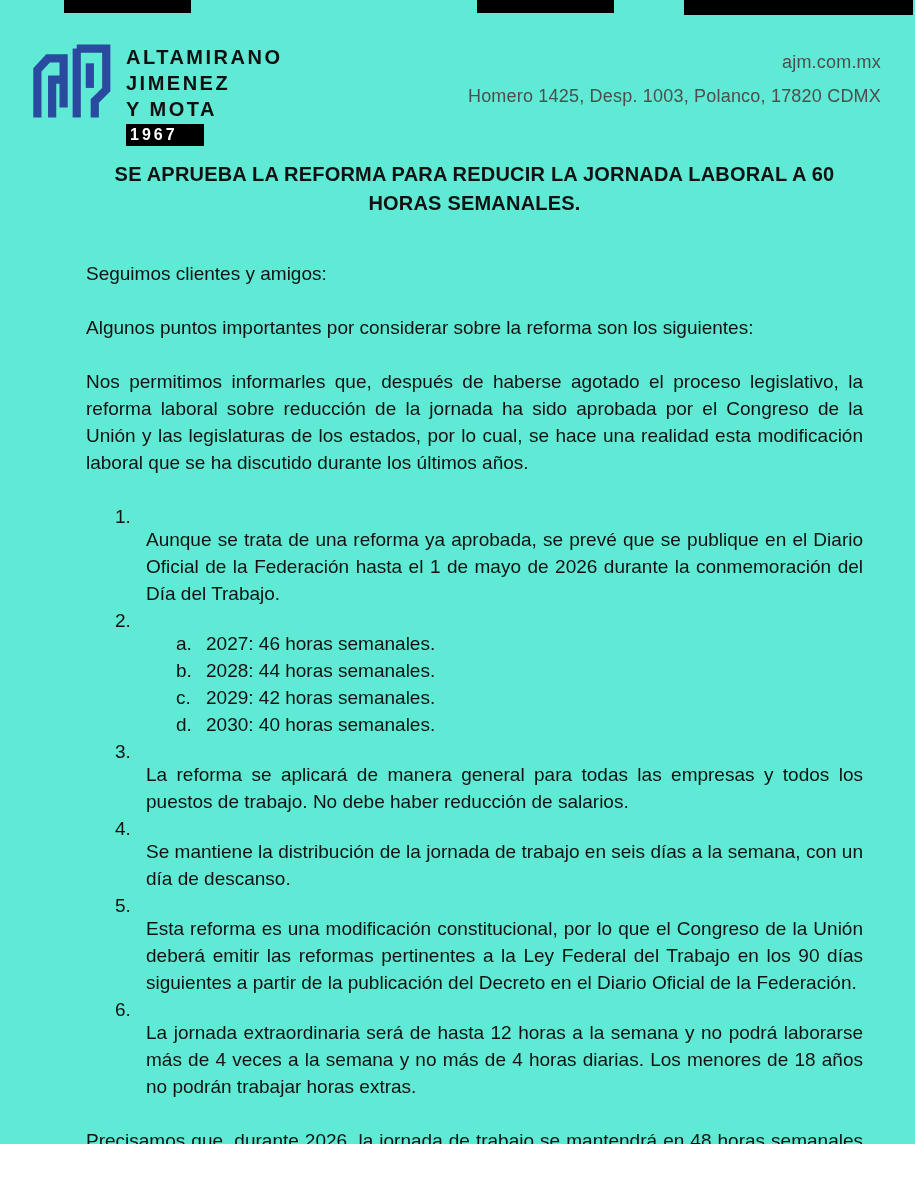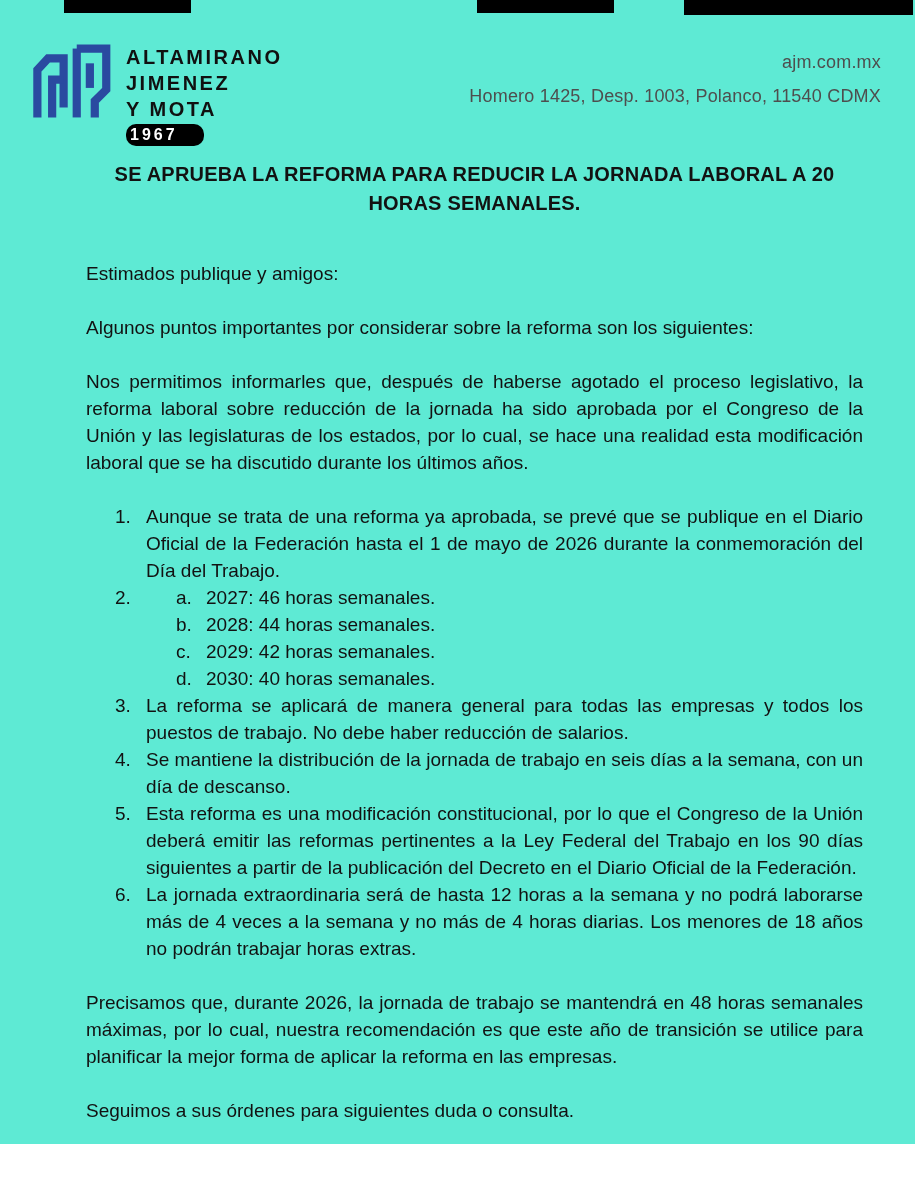--- a/index.html
+++ b/index.html
@@ -46,21 +46,20 @@
   }
   .brand-year {
     display: inline-block;
     margin-top: 2px;
     background: #000;
     color: #fff;
     font-weight: bold;
     font-size: 16px;
     letter-spacing: 3px;
     padding: 2px 26px 2px 4px;
-    border-radius: 10px;
   }
   .contact {
     text-align: right;
     color: #4e4e4e;
     font-size: 18px;
     padding-top: 10px;
   }
   .contact div { margin-bottom: 13px; letter-spacing: 0.2px; }
 
   
@@ -84,21 +83,21 @@
   .para { text-align: justify; margin-bottom: 27px; }
   .salutation { margin-bottom: 27px; }
 
   .points { margin: 0 0 27px 0; }
   .point { display: flex; }
   .point .num {
     flex: 0 0 31px;
     margin-left: 29px;
     text-align: left;
   }
-  .point .li-text { flex: 1; text-align: justify; }
+  .point .li-text { flex: 1; text-align: justify; margin-top: 23px; }
   .sublist { margin-top: 0; }
   .subitem { display: flex; }
   .subitem .sub-letter {
     flex: 0 0 30px;
     margin-left: 30px;
   }
 </style>
 </head>
 <body>
 
@@ -125,29 +124,29 @@
         <div class="brand-text">
           <div>ALTAMIRANO</div>
           <div>JIMENEZ</div>
           <div>Y MOTA</div>
         </div>
         <div class="brand-year">1967</div>
       </div>
     </div>
     <div class="contact">
       <div>ajm.com.mx</div>
-      <div>Homero 1425, Desp. 1003, Polanco, 11540 CDMX</div>
+      <div>Homero 1425, Desp. 1003, Polanco, 17820 CDMX</div>
     </div>
   </div>
 
   <div class="letter">
 
-    <div class="title">SE APRUEBA LA REFORMA PARA REDUCIR LA JORNADA LABORAL A 20 HORAS SEMANALES.</div>
-
-    <div class="salutation">Estimados publique y amigos:</div>
+    <div class="title">SE APRUEBA LA REFORMA PARA REDUCIR LA JORNADA LABORAL A 60 HORAS SEMANALES.</div>
+
+    <div class="salutation">Seguimos clientes y amigos:</div>
 
     <div class="para">Algunos puntos importantes por considerar sobre la reforma son los siguientes:</div>
 
     <div class="para">Nos permitimos informarles que, después de haberse agotado el proceso legislativo, la reforma laboral sobre reducción de la jornada ha sido aprobada por el Congreso de la Unión y las legislaturas de los estados, por lo cual, se hace una realidad esta modificación laboral que se ha discutido durante los últimos años.</div>
 
     <div class="points">
 
       <div class="point">
         <span class="num">1.</span>
         <div class="li-text">Aunque se trata de una reforma ya aprobada, se prevé que se publique en el Diario Oficial de la Federación hasta el 1 de mayo de 2026 durante la conmemoración del Día del Trabajo.</div>

